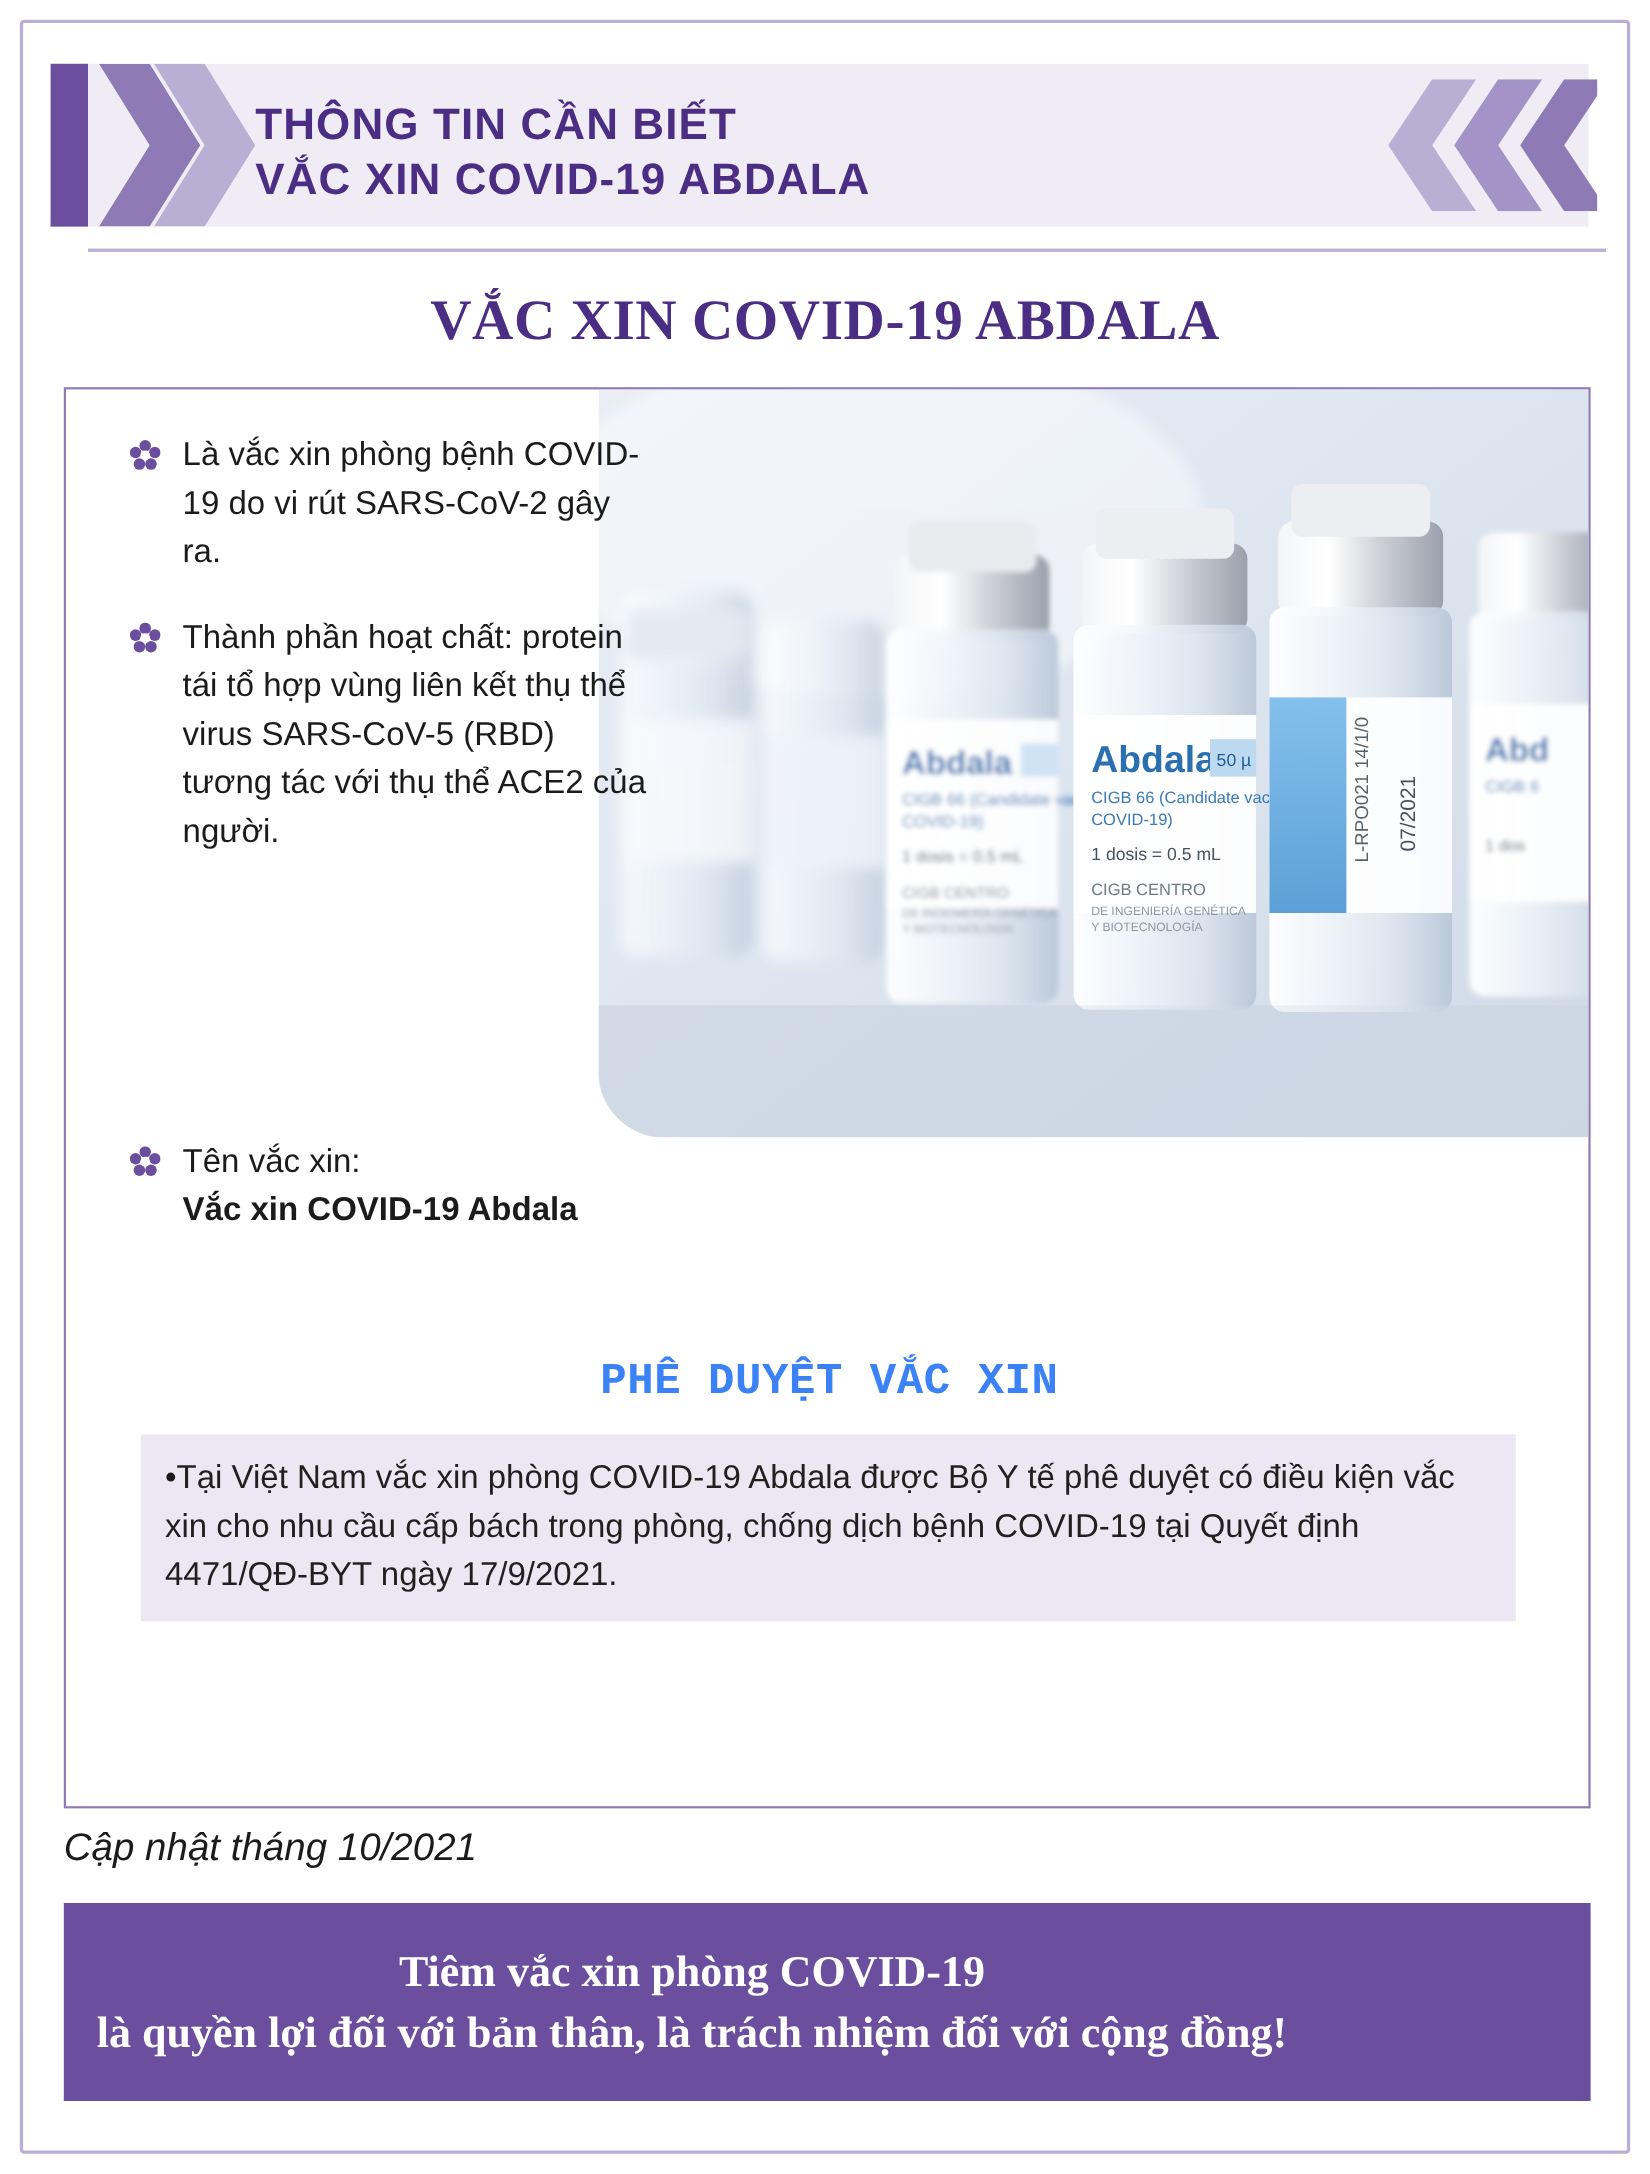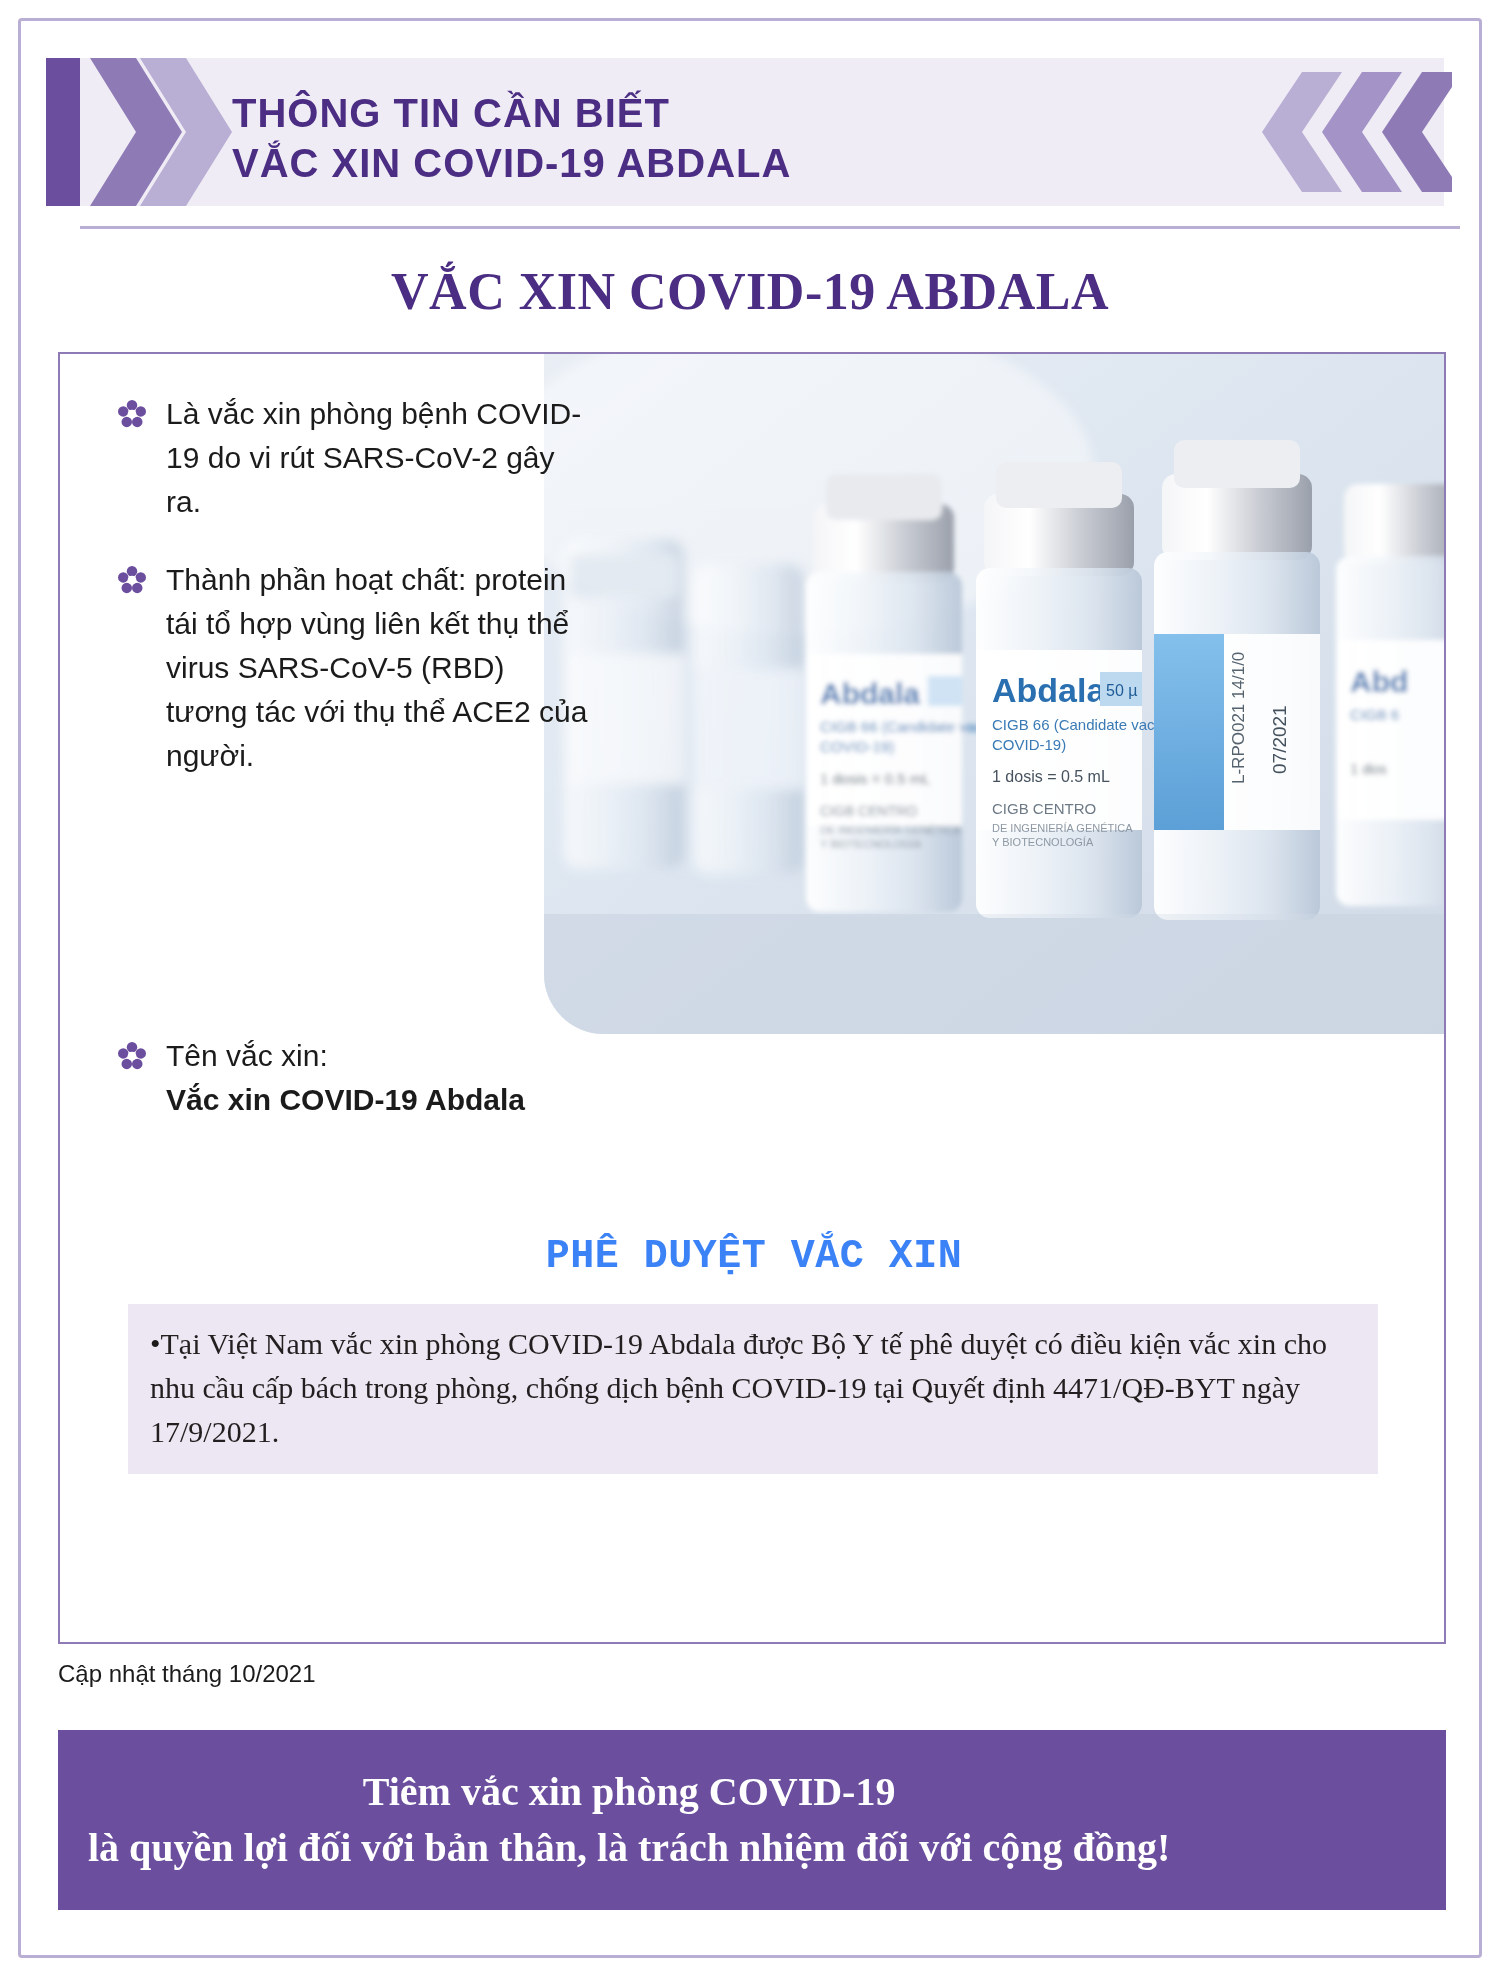--- a/index.html
+++ b/index.html
@@ -167,32 +167,32 @@
   }
   .approval-box {
     position: absolute;
     left: 68px;
     top: 950px;
     width: 1250px;
     background: #ece7f2;
     padding: 18px 22px 20px 22px;
     font-size: 30px;
     line-height: 44px;
-    font-family: Liberation Serif, serif;
   }
   .approval-box .dot {
     color: #1b1b1b;
   }
 
   
   .update-note {
     position: absolute;
     left: 58px;
     top: 1660px;
-    font-size: 24px;
+    font-style: italic;
+    font-size: 35px;
     color: #1b1b1b;
   }
 
   
   .footer {
     position: absolute;
     left: 58px;
     top: 1730px;
     width: 1388px;
     height: 180px;

